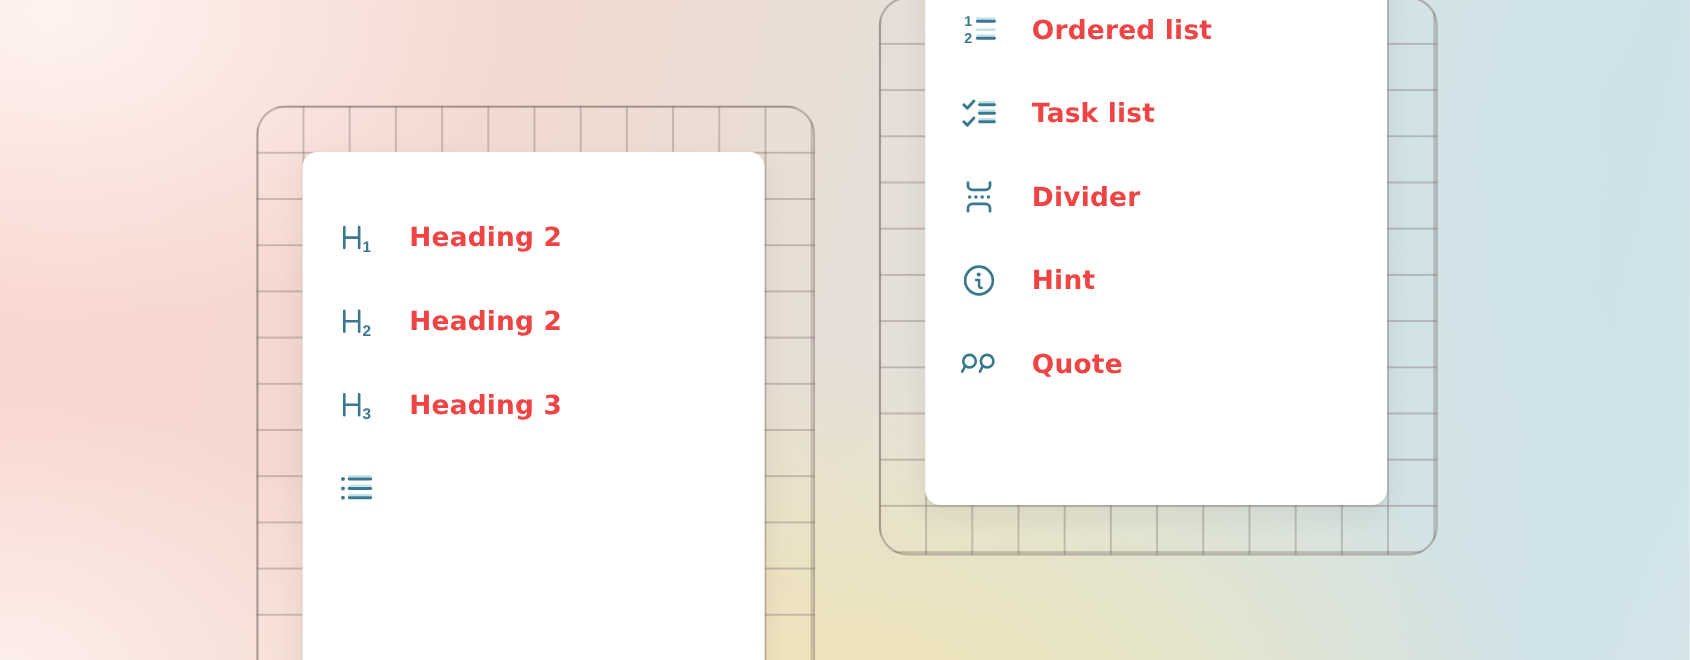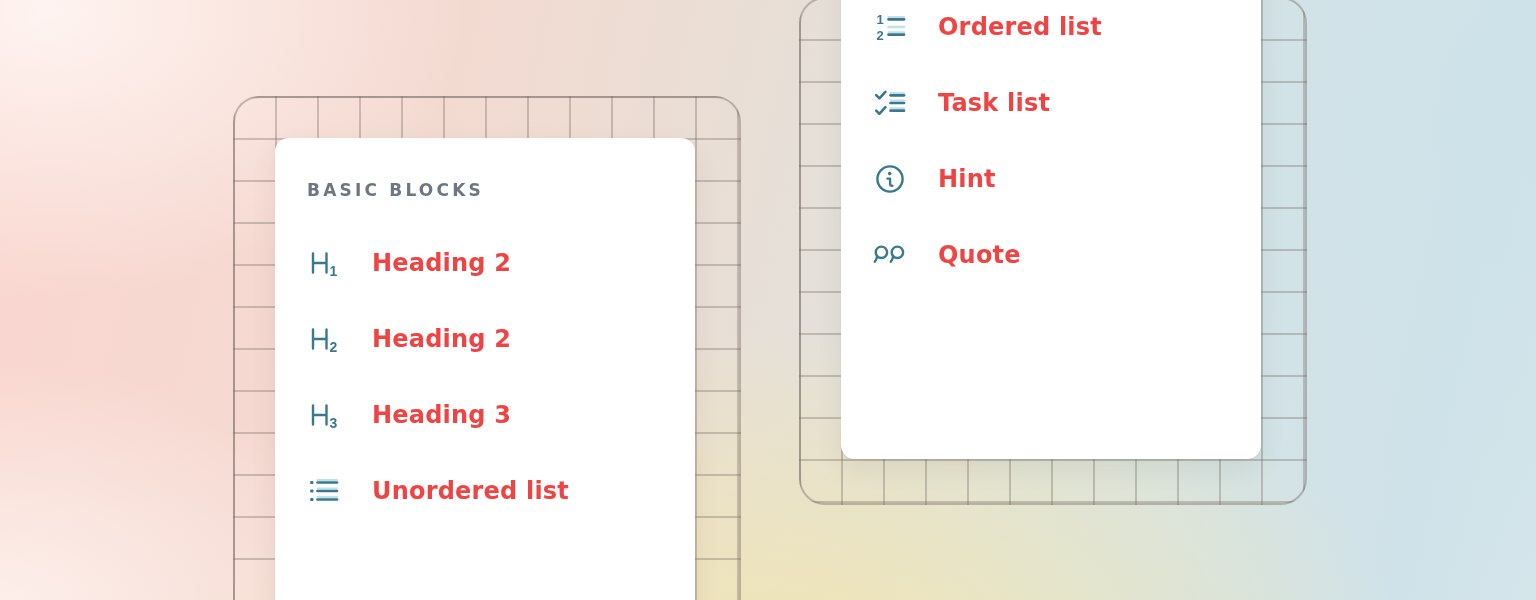--- a/index.html
+++ b/index.html
@@ -49,21 +49,20 @@
 </style>
 </head>
 <body>
 
 <div id="stage">
 
   <div id="left-grid-panel" class="grid-panel"></div>
   <div id="right-grid-panel" class="grid-panel"></div>
 
   <div id="left-card" class="card">
-    <div class="section-label">BASIC BLOCKS</div>
     <div class="menu-list" id="left-menu-list">
         <div class="menu-item">
           <span class="icon">
             <svg viewBox="0 0 34 34" fill="none" xmlns="http://www.w3.org/2000/svg">
               <path d="M6 7.5 V26.5 M19.5 7.5 V26.5 M6 17 H19.5" stroke="#39798F" stroke-width="2.4" stroke-linecap="round"></path>
               <text x="22.5" y="30" font-size="14" font-weight="bold" font-family="Liberation Sans, sans-serif" fill="#39798F">1</text>
             </svg>
           </span>
           <span class="label">Heading 2</span>
         </div>
@@ -92,21 +91,20 @@
               <rect x="3.2" y="6.9" width="3.2" height="3.2" rx="0.9" fill="#39798F"></rect>
               <path d="M10.5 8.5 L30 8.5" stroke="#39798F" stroke-width="2.7" stroke-linecap="round"></path>
               <path d="M10.5 14.6 L30 14.6" stroke="#C2DFEA" stroke-width="2" stroke-linecap="round"></path>
               <rect x="3.2" y="15.4" width="3.2" height="3.2" rx="0.9" fill="#39798F"></rect>
               <path d="M10.5 17 L30 17" stroke="#39798F" stroke-width="2.7" stroke-linecap="round"></path>
               <path d="M10.5 23.1 L30 23.1" stroke="#C2DFEA" stroke-width="2" stroke-linecap="round"></path>
               <rect x="3.2" y="23.9" width="3.2" height="3.2" rx="0.9" fill="#39798F"></rect>
               <path d="M10.5 25.5 L30 25.5" stroke="#39798F" stroke-width="2.7" stroke-linecap="round"></path>
             </svg>
           </span>
-          <span class="label">Unordered list</span>
         </div>
       </div>
   </div>
 
   <div id="right-card" class="card">
     <div class="menu-list" id="right-menu-list">
         <div class="menu-item">
           <span class="icon">
             <svg viewBox="0 0 34 34" fill="none" xmlns="http://www.w3.org/2000/svg">
               <path d="M15.5 6.9 L31 6.9" stroke="#C2DFEA" stroke-width="2" stroke-linecap="round"></path>
@@ -131,20 +129,33 @@
               <path d="M17.5 24.7 L31 24.7" stroke="#39798F" stroke-width="2.7" stroke-linecap="round"></path>
               <path d="M3.2 9.2 l3.2 3.2 6 -6.6" stroke="#39798F" stroke-width="2.6" stroke-linecap="round" stroke-linejoin="round"></path>
               <path d="M3.2 24.6 l3.2 3.2 6 -6.6" stroke="#39798F" stroke-width="2.6" stroke-linecap="round" stroke-linejoin="round"></path>
             </svg>
           </span>
           <span class="label">Task list</span>
         </div>
         <div class="menu-item">
           <span class="icon">
             <svg viewBox="0 0 34 34" fill="none" xmlns="http://www.w3.org/2000/svg">
+              <path d="M7 4 v2.6 a4 4 0 0 0 4 4 h12 a4 4 0 0 0 4 -4 V4" stroke="#39798F" stroke-width="2.5" stroke-linecap="round"></path>
+              <circle cx="8.5" cy="17" r="1.6" fill="#39798F"></circle>
+              <circle cx="14.2" cy="17" r="1.6" fill="#39798F"></circle>
+              <circle cx="19.9" cy="17" r="1.6" fill="#39798F"></circle>
+              <circle cx="25.6" cy="17" r="1.6" fill="#39798F"></circle>
+              <path d="M7 30 v-2.6 a4 4 0 0 1 4 -4 h12 a4 4 0 0 1 4 4 V30" stroke="#39798F" stroke-width="2.5" stroke-linecap="round"></path>
+            </svg>
+          </span>
+          <span class="label">Divider</span>
+        </div>
+        <div class="menu-item">
+          <span class="icon">
+            <svg viewBox="0 0 34 34" fill="none" xmlns="http://www.w3.org/2000/svg">
               <circle cx="17" cy="17" r="12.6" stroke="#39798F" stroke-width="2.4"></circle>
               <circle cx="16.7" cy="11.6" r="1.8" fill="#39798F"></circle>
               <path d="M14.4 16.6 h2.7 v5.4 c0 1.3 1 1.8 2.4 1.8" stroke="#39798F" stroke-width="2.3" stroke-linecap="round" stroke-linejoin="round"></path>
             </svg>
           </span>
           <span class="label">Hint</span>
         </div>
         <div class="menu-item">
           <span class="icon">
             <svg viewBox="0 0 34 34" fill="none" xmlns="http://www.w3.org/2000/svg">

